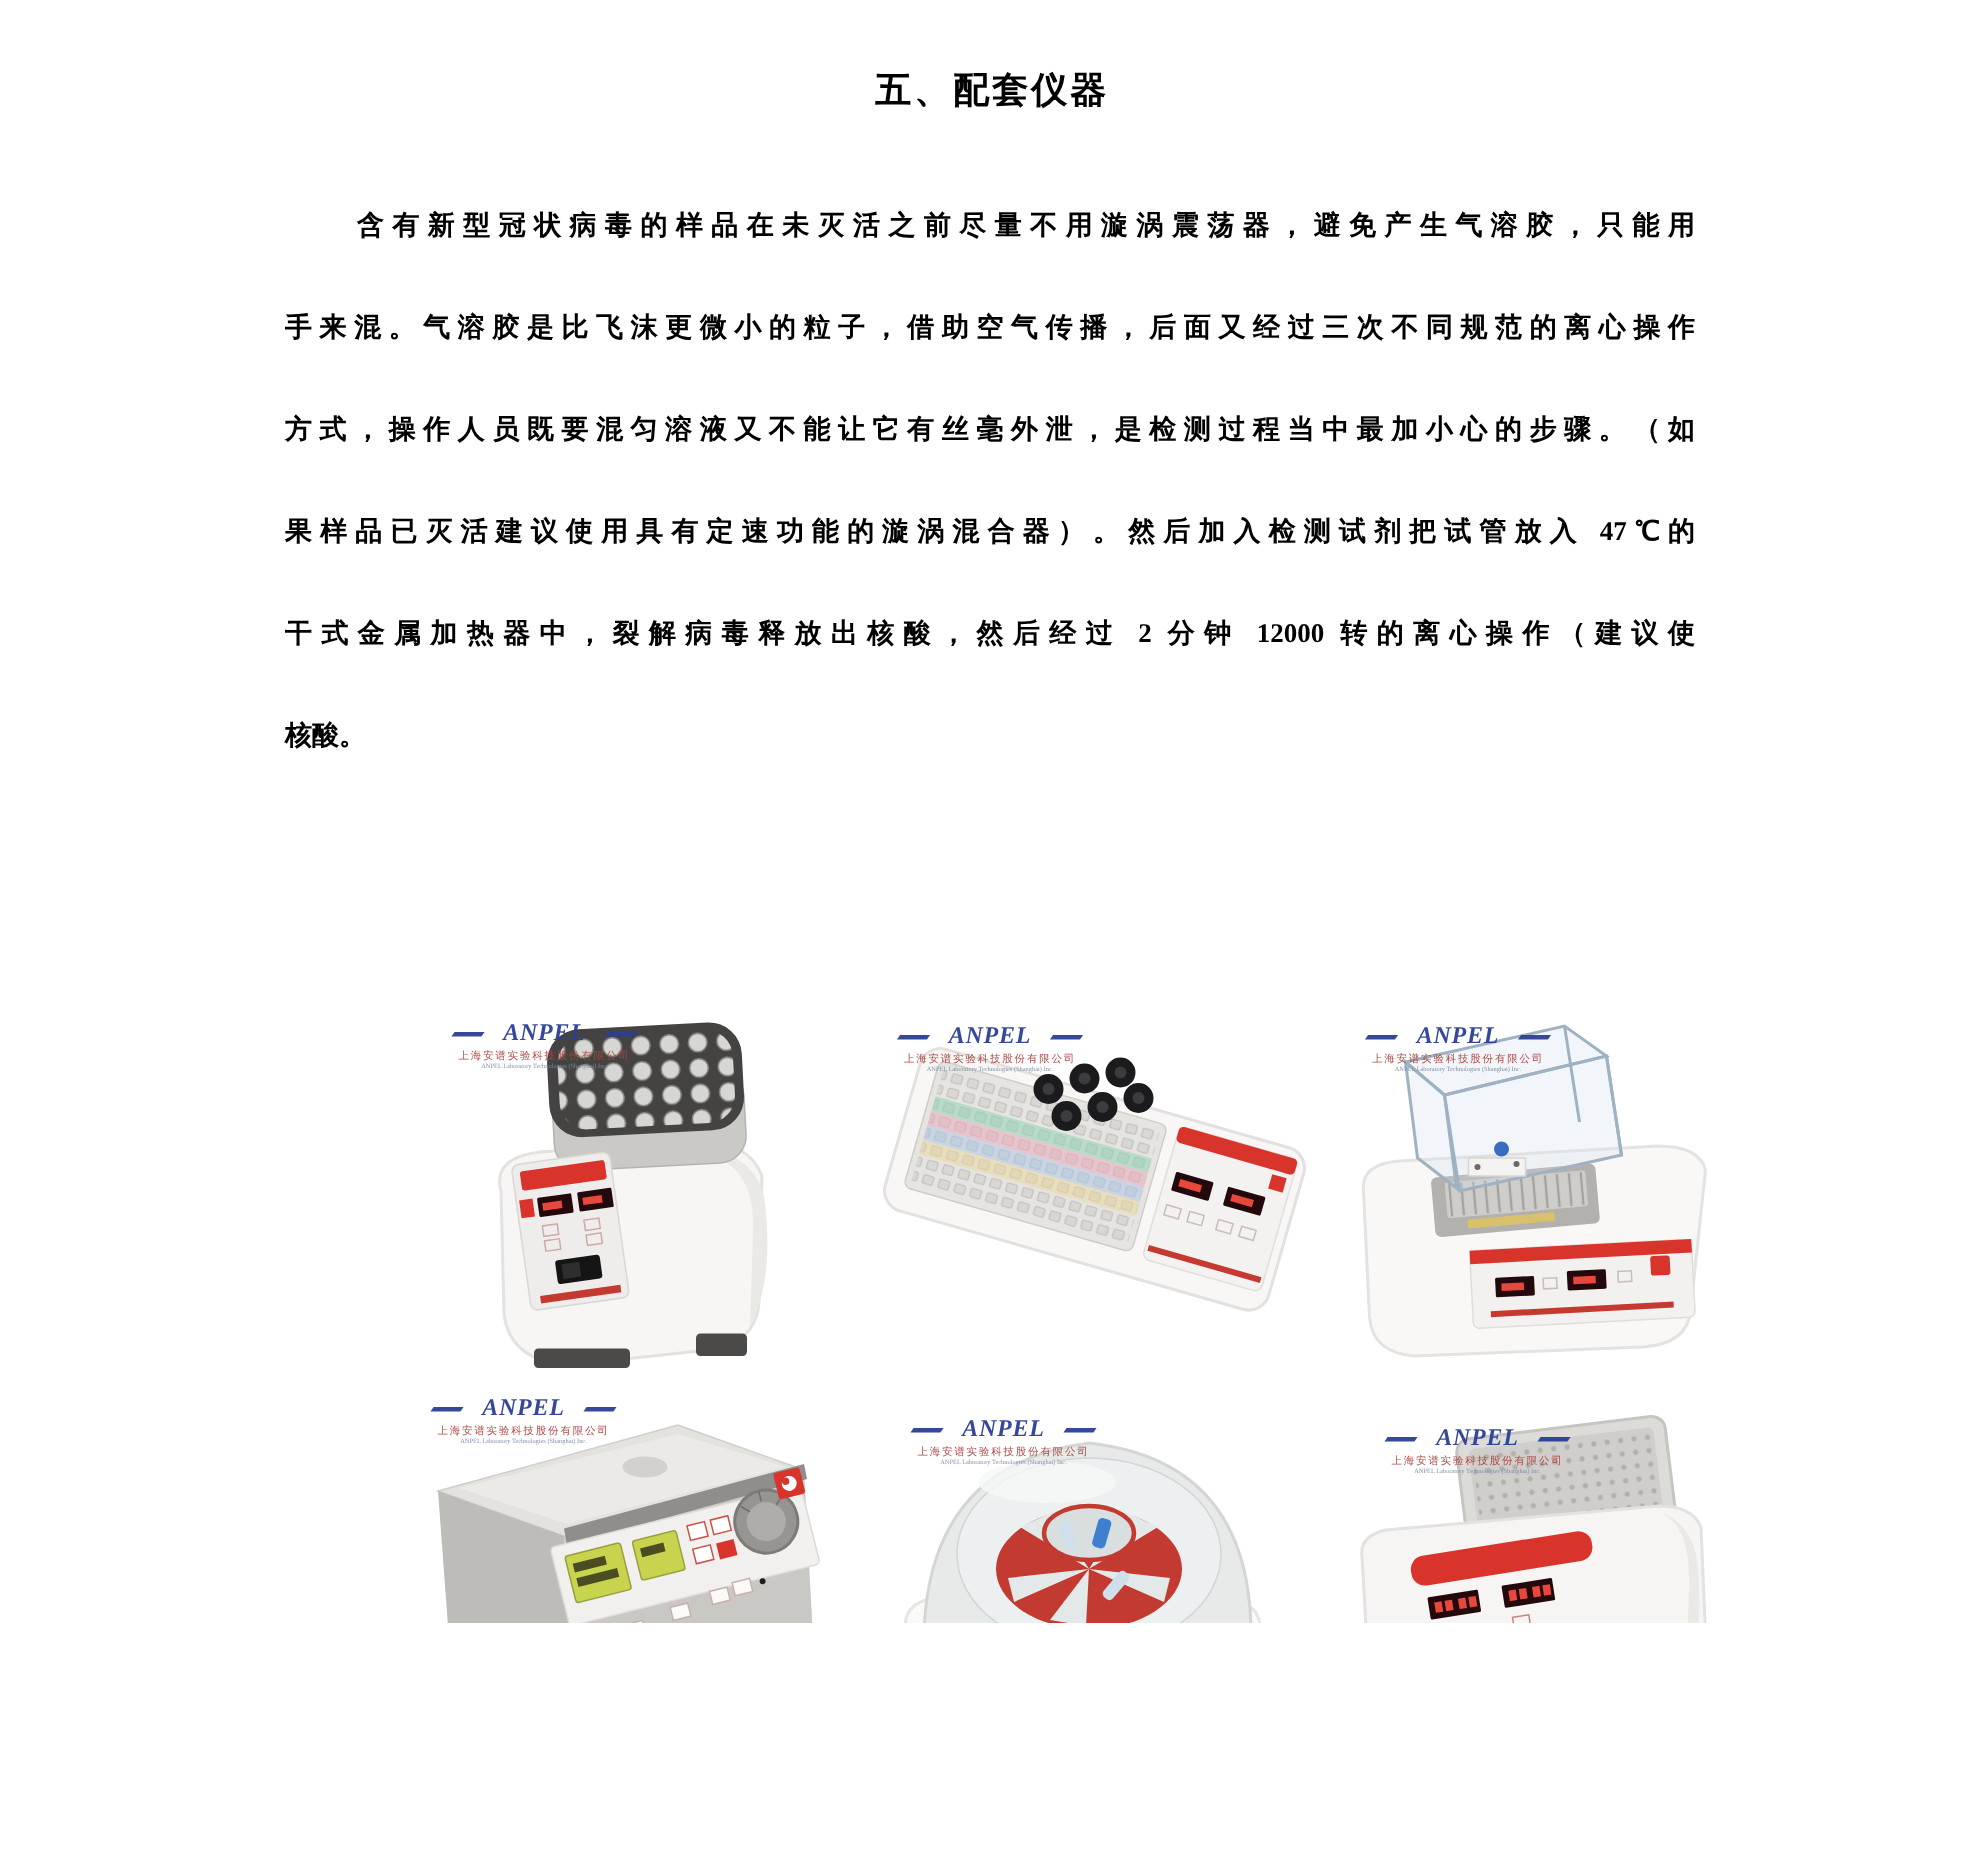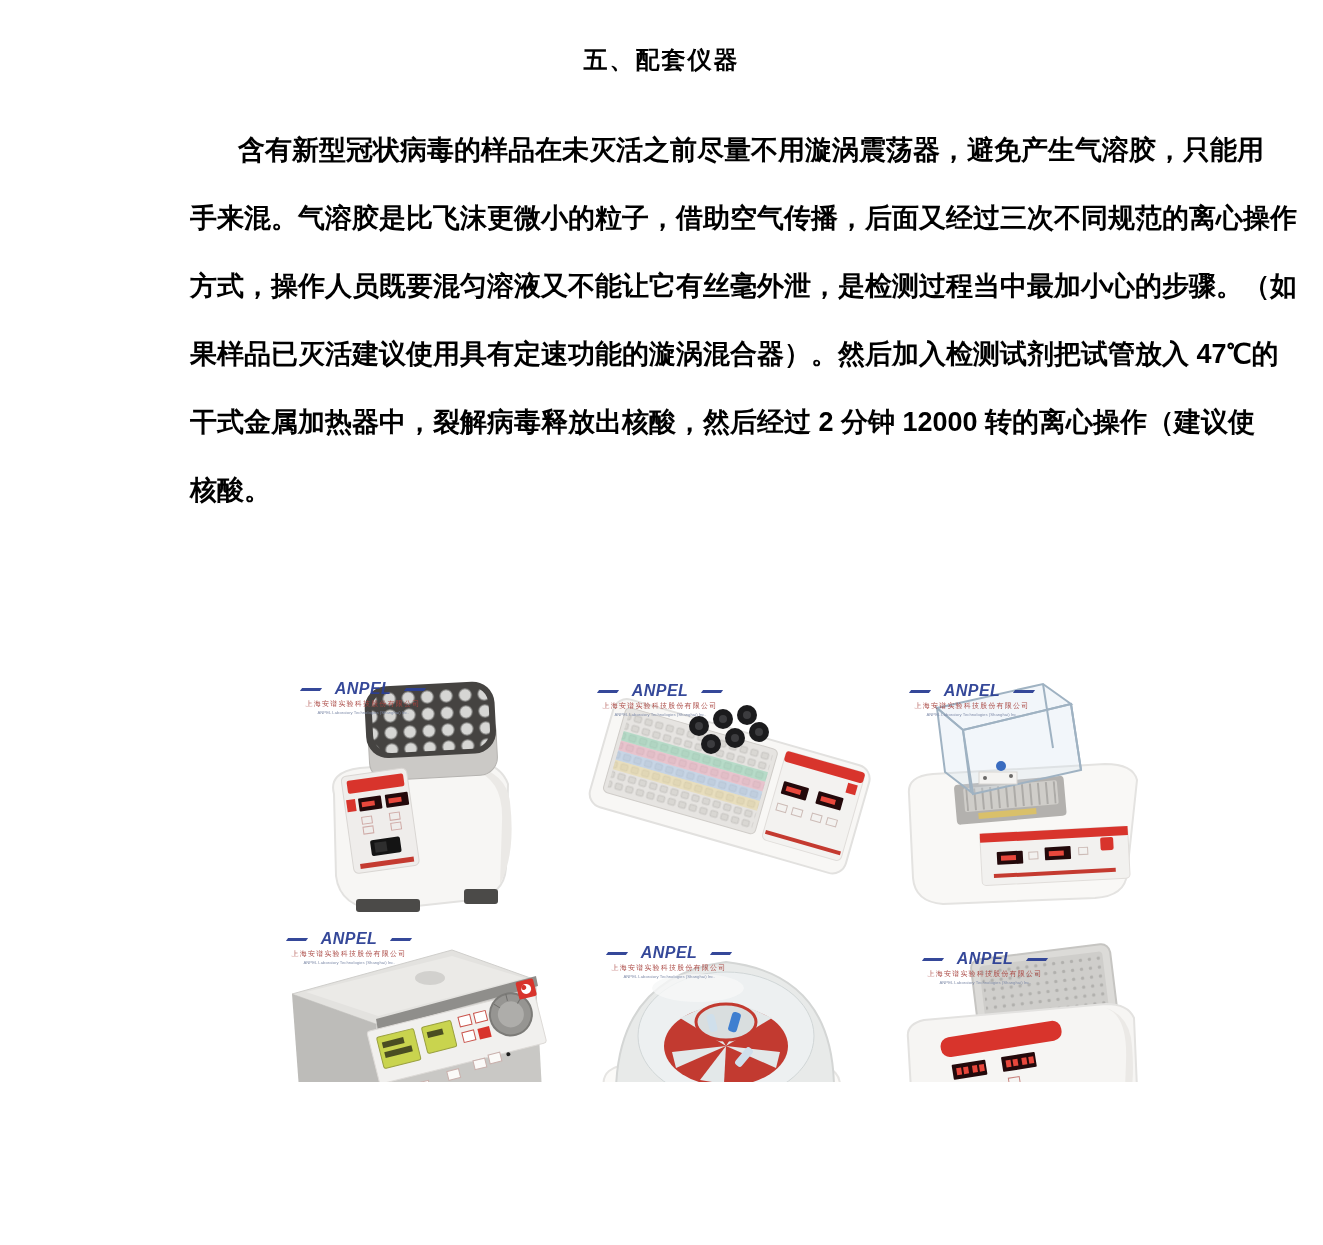--- a/index.html
+++ b/index.html
@@ -1,20 +1,20 @@
 <!DOCTYPE html>
 <html><head>
 <meta charset="utf-8">
 <style>
   html,body{margin:0;padding:0;background:#fff;}
   .page{position:relative;width:1323px;height:1082px;background:#ffffff;overflow:hidden;
-        font-family:Liberation Sans, sans-serif;color:#000;}
+        font-family:Liberation Serif, serif;color:#000;}
   .title{position:absolute;left:0;top:44px;width:100%;text-align:center;
          font-size:24px;font-weight:700;letter-spacing:2px;}
-  .para{position:absolute;left:190px;top:116px;width:940px;font-size:27px;font-weight:600;}
+  .para{position:absolute;left:190px;top:116px;width:940px;font-size:18px;font-weight:600;}
   .pline{height:68px;line-height:68px;text-align:justify;text-align-last:justify;white-space:nowrap;
          text-justify:inter-character;}
   .pline.indent{text-indent:48px;}
   .pline.last{text-align:right;text-align-last:left;}
   .fig{position:absolute;}
   .fig svg{position:absolute;left:0;top:0;}
   
   .wm{position:absolute;text-align:center;filter:blur(.25px);opacity:.95;z-index:5;width:130px;}
   .wm-row{display:flex;align-items:center;justify-content:center;gap:14px;}
   .wm-dash{width:20px;height:3px;background:#2b3f94;transform:skewX(-35deg);}

